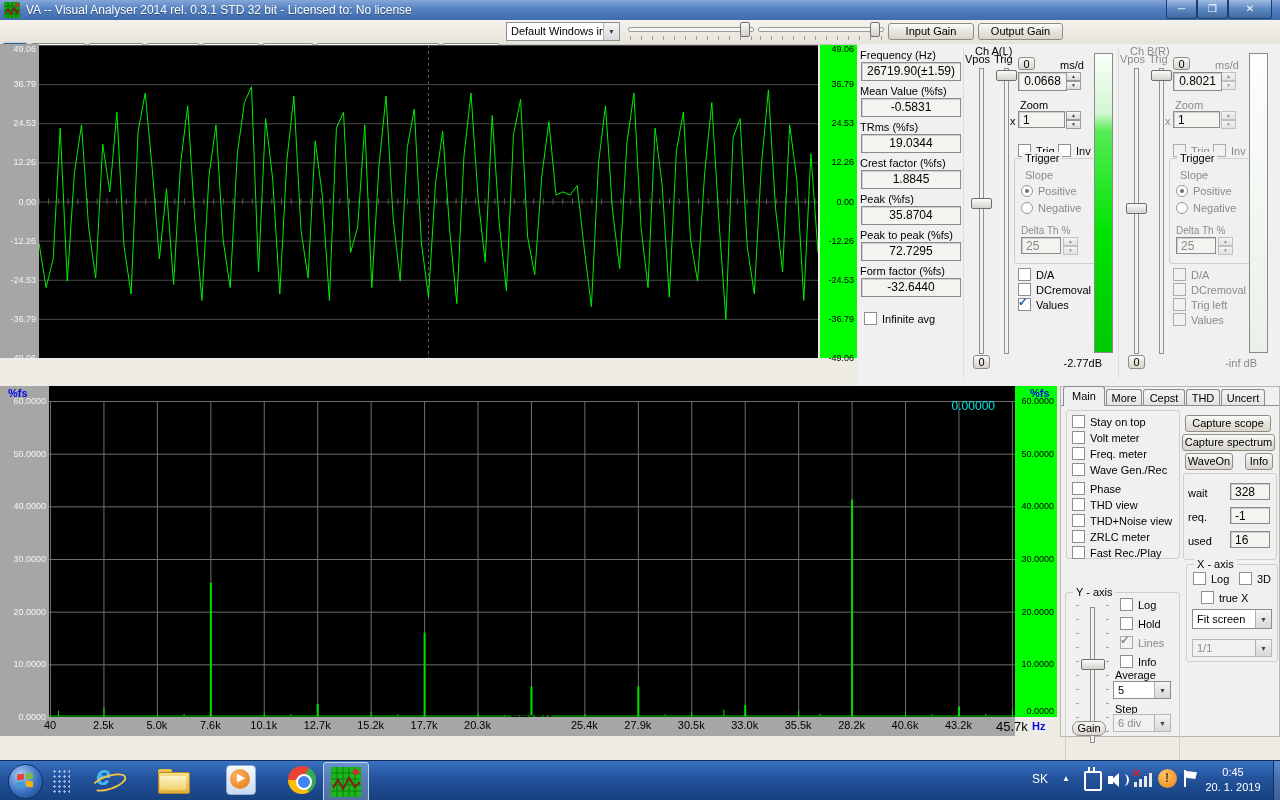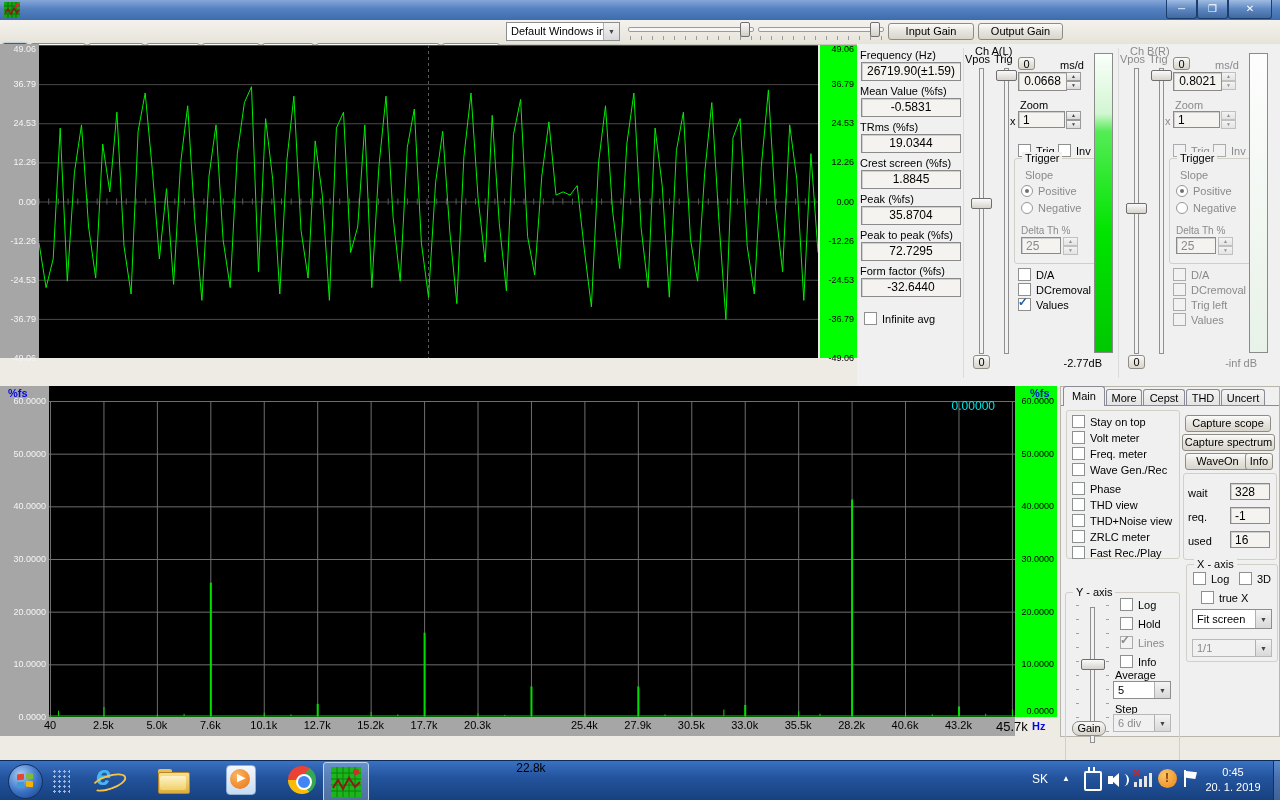--- a/index.html
+++ b/index.html
@@ -76,20 +76,21 @@
 
   <div class="titlebar">
     <div class="abs" style="left:4px;top:2px;width:16px;height:16px;">
       <svg width="16" height="16">
           <rect x="0" y="0" width="16" height="16" fill="#16A316"></rect>
         <path d="M0 4 H16 M0 8 H16 M0 12 H16 M4 0 V16 M8 0 V16 M12 0 V16" stroke="#0C700C" stroke-width="1"></path>
         <polyline points="1,11 4,7 7,12 10,6 13,11 15,8" fill="none" stroke="#8B1A1A" stroke-width="1.5"></polyline>
         <circle cx="13" cy="3" r="2" fill="#D42A2A"></circle>
         </svg>
     </div>
+    <span class="title-text">VA -- Visual Analyser 2014 rel. 0.3.1 STD 32 bit - Licensed to: No license</span>
     <div class="winbtn" style="left:1166px;">─</div>
     <div class="winbtn" style="left:1197px;">❐</div>
     <div class="winbtn" style="left:1228px;width:42px;">✕</div>
   </div>
 
   <div class="toolbar">
     <div id="tb-buttons">
         <div class="btn toggle-on" style="position: absolute; left: 2px; top: 23px; width: 26px;">Off</div>
         <div class="btn" style="position: absolute; left: 30px; top: 23px; width: 56px;">Settings</div>
         <div class="btn" style="position: absolute; left: 88px; top: 23px; width: 56px;">Phase</div>
@@ -216,21 +217,21 @@
   <div class="abs" style="left:963px;top:48px;width:1px;height:330px;background:#DCDCDC;"></div>
   <div class="abs" style="left:1118px;top:48px;width:1px;height:330px;background:#DCDCDC;"></div>
 
   <div id="meas-panel">
       <div class="meas-label" style="position: absolute; left: 860px; top: 49px;">Frequency (Hz)</div>
       <div class="meas-box" style="position: absolute; left: 861px; top: 62px; width: 98px; height: 17px;">26719.90(±1.59)</div>
       <div class="meas-label" style="position: absolute; left: 860px; top: 85px;">Mean Value (%fs)</div>
       <div class="meas-box" style="position: absolute; left: 861px; top: 98px; width: 98px; height: 17px;">-0.5831</div>
       <div class="meas-label" style="position: absolute; left: 860px; top: 121px;">TRms (%fs)</div>
       <div class="meas-box" style="position: absolute; left: 861px; top: 134px; width: 98px; height: 17px;">19.0344</div>
-      <div class="meas-label" style="position: absolute; left: 860px; top: 157px;">Crest screen (%fs)</div>
+      <div class="meas-label" style="position: absolute; left: 860px; top: 157px;">Crest factor (%fs)</div>
       <div class="meas-box" style="position: absolute; left: 861px; top: 170px; width: 98px; height: 17px;">1.8845</div>
       <div class="meas-label" style="position: absolute; left: 860px; top: 193px;">Peak (%fs)</div>
       <div class="meas-box" style="position: absolute; left: 861px; top: 206px; width: 98px; height: 17px;">35.8704</div>
       <div class="meas-label" style="position: absolute; left: 860px; top: 229px;">Peak to peak (%fs)</div>
       <div class="meas-box" style="position: absolute; left: 861px; top: 242px; width: 98px; height: 17px;">72.7295</div>
       <div class="meas-label" style="position: absolute; left: 860px; top: 265px;">Form factor (%fs)</div>
       <div class="meas-box" style="position: absolute; left: 861px; top: 278px; width: 98px; height: 17px;">-32.6440</div>
       <span class="cbrow" style="position: absolute; left: 864px; top: 312px; white-space: nowrap; font-size: 11px;"><span class="cb"></span><span>Infinite avg</span></span>
     </div>
 
@@ -404,21 +405,21 @@
       <span class="cbrow" style="position: absolute; left: 1072px; top: 463px; white-space: nowrap; font-size: 11px;"><span class="cb"></span><span>Wave Gen./Rec</span></span>
       <span class="cbrow" style="position: absolute; left: 1072px; top: 482px; white-space: nowrap; font-size: 11px;"><span class="cb"></span><span>Phase</span></span>
       <span class="cbrow" style="position: absolute; left: 1072px; top: 498px; white-space: nowrap; font-size: 11px;"><span class="cb"></span><span>THD view</span></span>
       <span class="cbrow" style="position: absolute; left: 1072px; top: 514px; white-space: nowrap; font-size: 11px;"><span class="cb"></span><span>THD+Noise view</span></span>
       <span class="cbrow" style="position: absolute; left: 1072px; top: 530px; white-space: nowrap; font-size: 11px;"><span class="cb"></span><span>ZRLC meter</span></span>
       <span class="cbrow" style="position: absolute; left: 1072px; top: 546px; white-space: nowrap; font-size: 11px;"><span class="cb"></span><span>Fast Rec./Play</span></span>
     </div>
 
   <div class="btn" style="left:1185px;top:415px;width:86px;">Capture scope</div>
   <div class="btn" style="left:1182px;top:434px;width:93px;">Capture spectrum</div>
-  <div class="btn" style="left:1185px;top:453px;width:65px;">WaveOn</div>
+  <div class="btn" style="left:1185px;top:453px;width:48px;">WaveOn</div>
   <div class="btn" style="left:1245px;top:453px;width:28px;">Info</div>
 
   <div class="groupbox" style="left:1183px;top:473px;width:92px;height:85px;border-color:#D2D0C6;"></div>
   <div id="buffer-fields">
       <div style="position: absolute; left: 1188px; top: 487px; width: 38px; text-align: left;">wait</div>
       <div class="meas-box" style="position: absolute; left: 1230px; top: 483px; width: 40px; height: 17px; text-align: left; padding-left: 4px; box-sizing: border-box;">328</div>
       <div style="position: absolute; left: 1188px; top: 511px; width: 38px; text-align: left;">req.</div>
       <div class="meas-box" style="position: absolute; left: 1230px; top: 507px; width: 40px; height: 17px; text-align: left; padding-left: 4px; box-sizing: border-box;">-1</div>
       <div style="position: absolute; left: 1188px; top: 535px; width: 38px; text-align: left;">used</div>
       <div class="meas-box" style="position: absolute; left: 1230px; top: 531px; width: 40px; height: 17px; text-align: left; padding-left: 4px; box-sizing: border-box;">16</div>
@@ -564,21 +565,21 @@
     <div class="ticklabel tl-black" style="position: absolute; left: 1016px; top: 706px; width: 38px;">0.0000</div>
     <div style="position: absolute; left: 28px; top: 719px; width: 44px; text-align: center; font-size: 11px; color: rgb(0, 0, 0);">40</div>
     <div style="position: absolute; left: 81.44px; top: 719px; width: 44px; text-align: center; font-size: 11px; color: rgb(0, 0, 0);">2.5k</div>
     <div style="position: absolute; left: 134.88px; top: 719px; width: 44px; text-align: center; font-size: 11px; color: rgb(0, 0, 0);">5.0k</div>
     <div style="position: absolute; left: 188.32px; top: 719px; width: 44px; text-align: center; font-size: 11px; color: rgb(0, 0, 0);">7.6k</div>
     <div style="position: absolute; left: 241.76px; top: 719px; width: 44px; text-align: center; font-size: 11px; color: rgb(0, 0, 0);">10.1k</div>
     <div style="position: absolute; left: 295.2px; top: 719px; width: 44px; text-align: center; font-size: 11px; color: rgb(0, 0, 0);">12.7k</div>
     <div style="position: absolute; left: 348.64px; top: 719px; width: 44px; text-align: center; font-size: 11px; color: rgb(0, 0, 0);">15.2k</div>
     <div style="position: absolute; left: 402.08px; top: 719px; width: 44px; text-align: center; font-size: 11px; color: rgb(0, 0, 0);">17.7k</div>
     <div style="position: absolute; left: 455.52px; top: 719px; width: 44px; text-align: center; font-size: 11px; color: rgb(0, 0, 0);">20.3k</div>
-    <div style="position: absolute; left: 508.96px; top: 761px; width: 44px; text-align: center; font-size: 12px; color: rgb(0, 0, 0);">22.8k</div>
+    <div style="position: absolute; left: 508.96px; top: 702px; width: 44px; text-align: center; font-size: 17px; color: rgb(0, 0, 0);">22.8k</div>
     <div style="position: absolute; left: 562.4px; top: 719px; width: 44px; text-align: center; font-size: 11px; color: rgb(0, 0, 0);">25.4k</div>
     <div style="position: absolute; left: 615.84px; top: 719px; width: 44px; text-align: center; font-size: 11px; color: rgb(0, 0, 0);">27.9k</div>
     <div style="position: absolute; left: 669.28px; top: 719px; width: 44px; text-align: center; font-size: 11px; color: rgb(0, 0, 0);">30.5k</div>
     <div style="position: absolute; left: 722.72px; top: 719px; width: 44px; text-align: center; font-size: 11px; color: rgb(0, 0, 0);">33.0k</div>
     <div style="position: absolute; left: 776.16px; top: 719px; width: 44px; text-align: center; font-size: 11px; color: rgb(0, 0, 0);">35.5k</div>
     <div style="position: absolute; left: 829.6px; top: 719px; width: 44px; text-align: center; font-size: 11px; color: rgb(0, 0, 0);">28.2k</div>
     <div style="position: absolute; left: 883.04px; top: 719px; width: 44px; text-align: center; font-size: 11px; color: rgb(0, 0, 0);">40.6k</div>
     <div style="position: absolute; left: 936.48px; top: 719px; width: 44px; text-align: center; font-size: 11px; color: rgb(0, 0, 0);">43.2k</div>
     <div style="position: absolute; left: 989.92px; top: 719px; width: 44px; text-align: center; font-size: 13px; color: rgb(0, 0, 0);">45.7k</div>
   </div>

